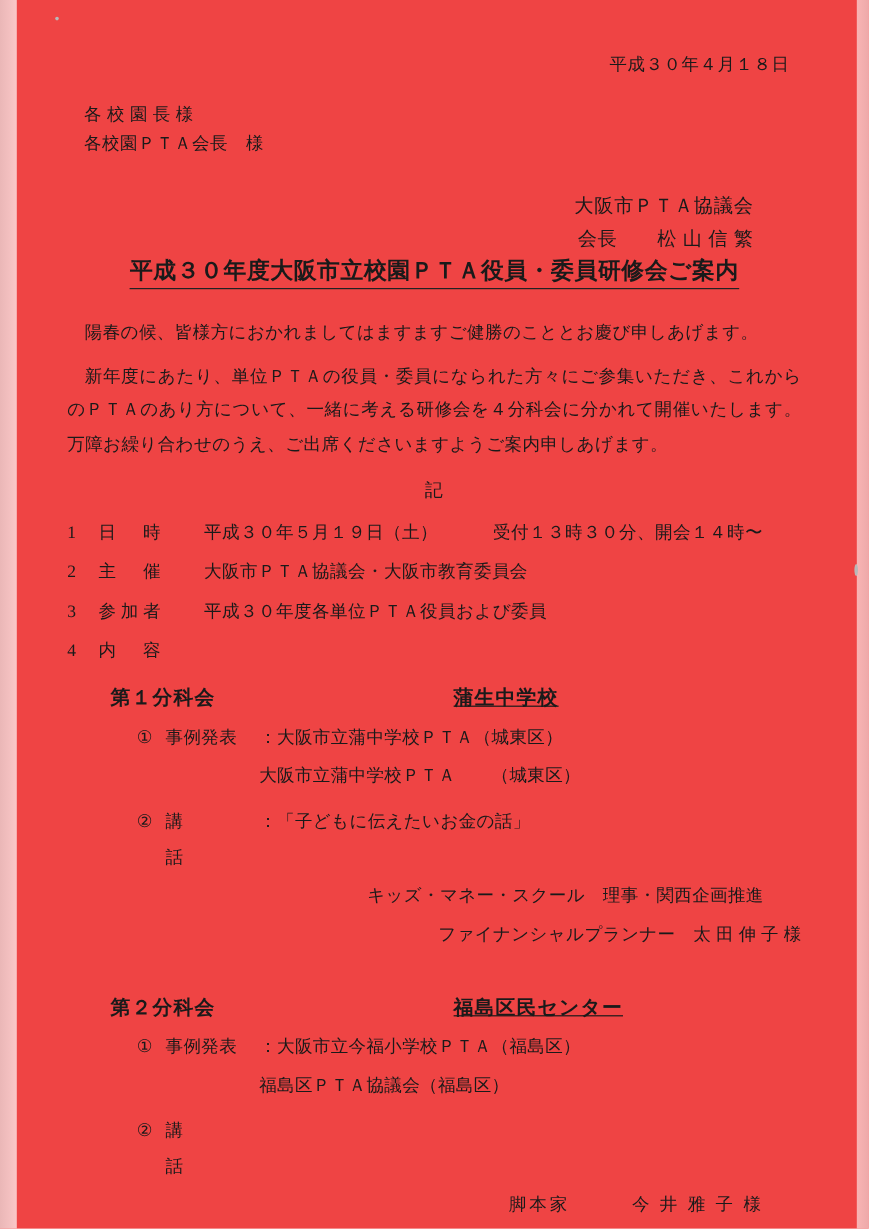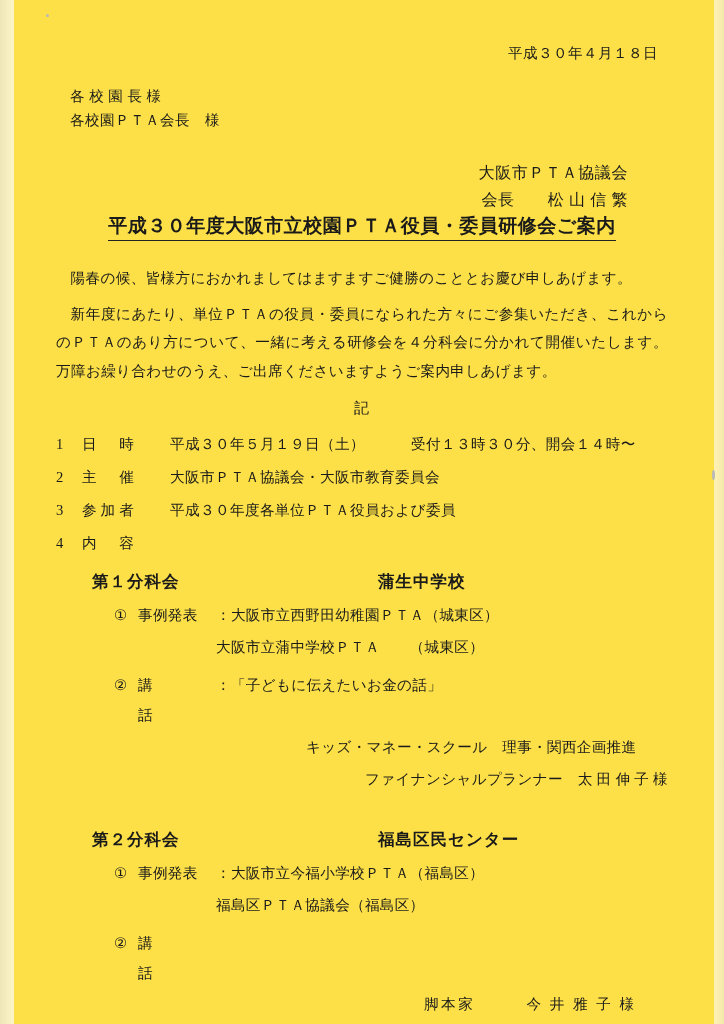--- a/index.html
+++ b/index.html
@@ -8,21 +8,21 @@
     background: #ffffff;
   }
   body {
     font-family: "Liberation Serif", "DejaVu Serif", serif;
     color: #1a1a1a;
   }
   .page {
     position: relative;
     width: 724px;
     height: 1024px;
-    background: #fde047;
+    background: #ef4444;
     overflow: hidden;
     box-sizing: border-box;
     padding: 0;
   }
   
   .scan-edge-left {
     position: absolute;
     left: 0; top: 0; bottom: 0;
     width: 14px;
     background: linear-gradient(to right, #e8e8e8, #ffffff);
@@ -148,20 +148,21 @@
     padding-left: 36px;
   }
   .section-head .sec-name {
     width: 250px;
     flex: 0 0 250px;
   }
   .section-head .sec-venue {
     flex: 1 1 auto;
     text-align: left;
     padding-left: 36px;
+    text-decoration: underline;
   }
 
   .bullet-row {
     display: flex;
     font-size: 14.6px;
     line-height: 2.05;
     letter-spacing: .3px;
     padding-left: 58px;
     margin-top: 8px;
   }
@@ -263,21 +264,21 @@
 
     <div class="section">
       <div class="section-head">
         <span class="sec-name">第１分科会</span>
         <span class="sec-venue">蒲生中学校</span>
       </div>
 
       <div class="bullet-row">
         <span class="bullet-mark">①</span>
         <span class="bullet-kind">事例発表</span>
-        <span class="bullet-text">：大阪市立西野田幼稚園ＰＴＡ（城東区）</span>
+        <span class="bullet-text">：大阪市立蒲中学校ＰＴＡ（城東区）</span>
       </div>
       <div class="sub-line">大阪市立蒲中学校ＰＴＡ　　（城東区）</div>
 
       <div class="bullet-row">
         <span class="bullet-mark">②</span>
         <span class="bullet-kind spaced">講　　話</span>
         <span class="bullet-text">：「子どもに伝えたいお金の話」</span>
       </div>
       <div class="sub-line indent-more">キッズ・マネー・スクール　理事・関西企画推進</div>
       <div class="sub-line indent-most">ファイナンシャルプランナー　太 田 伸 子 様</div>

